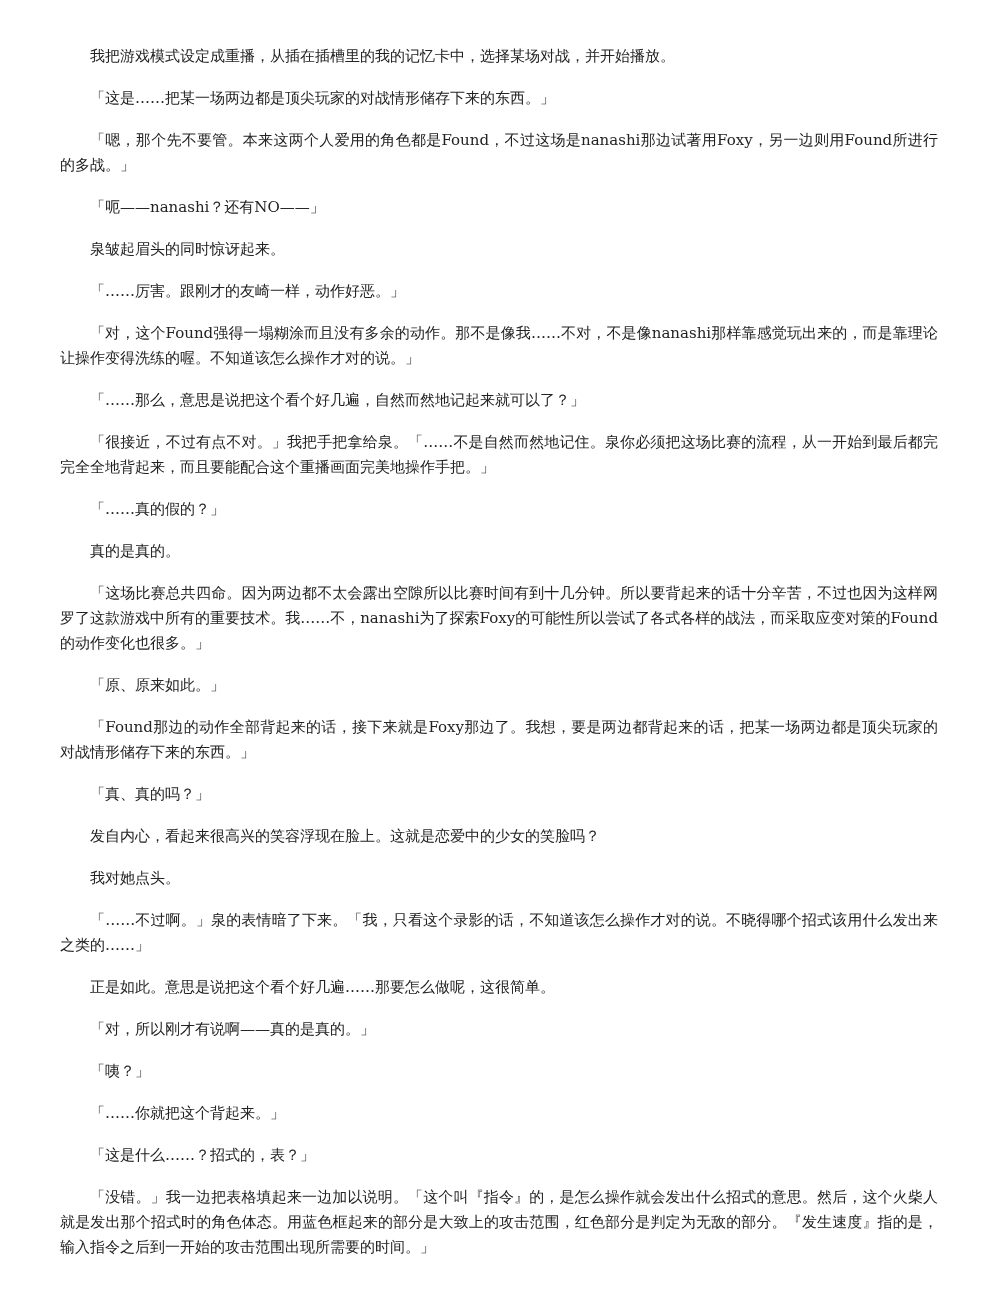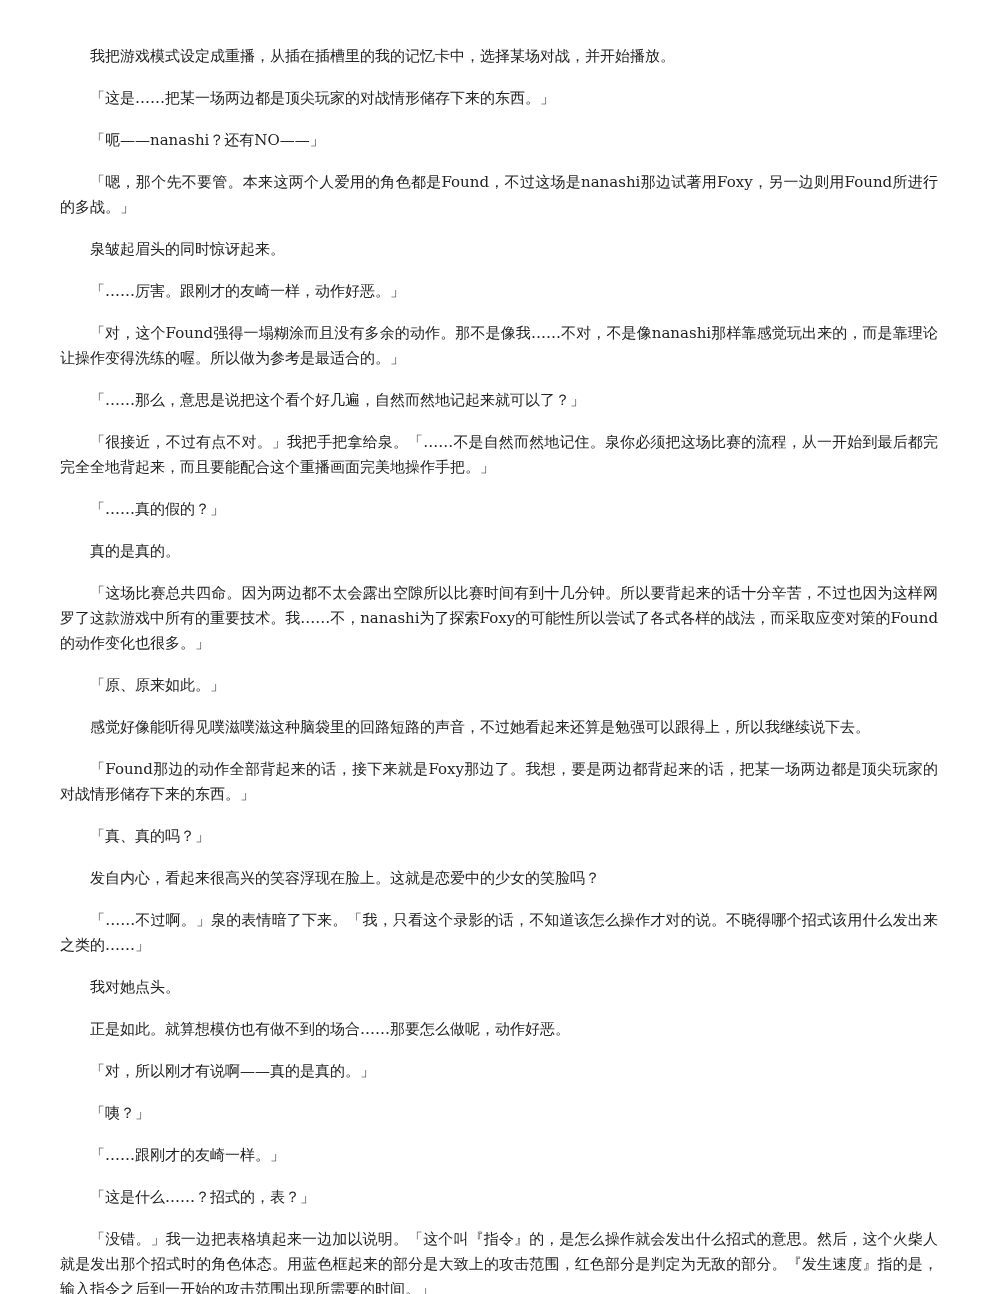--- a/index.html
+++ b/index.html
@@ -30,37 +30,36 @@
     text-align: justify;
     word-break: break-all;
   }
 </style>
 </head>
 <body>
 
 <div class="page">
   <p class="para">我把游戏模式设定成重播，从插在插槽里的我的记忆卡中，选择某场对战，并开始播放。</p>
   <p class="para">「这是……把某一场两边都是顶尖玩家的对战情形储存下来的东西。」</p>
+  <p class="para">「嗯，那个先不要管。本来这两个人爱用的角色都是Found，不过这场是nanashi那边试著用Foxy，另一边则用Found所进行的多战。」</p>
   <p class="para">「呃——nanashi？还有NO——」</p>
-  <p class="para">「嗯，那个先不要管。本来这两个人爱用的角色都是Found，不过这场是nanashi那边试著用Foxy，另一边则用Found所进行的多战。」</p>
   <p class="para">泉皱起眉头的同时惊讶起来。</p>
   <p class="para">「……厉害。跟刚才的友崎一样，动作好恶。」</p>
-  <p class="para">「对，这个Found强得一塌糊涂而且没有多余的动作。那不是像我……不对，不是像nanashi那样靠感觉玩出来的，而是靠理论让操作变得洗练的喔。所以做为参考是最适合的。」</p>
+  <p class="para">「对，这个Found强得一塌糊涂而且没有多余的动作。那不是像我……不对，不是像nanashi那样靠感觉玩出来的，而是靠理论让操作变得洗练的喔。不知道该怎么操作才对的说。」</p>
   <p class="para">「……那么，意思是说把这个看个好几遍，自然而然地记起来就可以了？」</p>
   <p class="para">「很接近，不过有点不对。」我把手把拿给泉。「……不是自然而然地记住。泉你必须把这场比赛的流程，从一开始到最后都完完全全地背起来，而且要能配合这个重播画面完美地操作手把。」</p>
   <p class="para">「……真的假的？」</p>
   <p class="para">真的是真的。</p>
   <p class="para">「这场比赛总共四命。因为两边都不太会露出空隙所以比赛时间有到十几分钟。所以要背起来的话十分辛苦，不过也因为这样网罗了这款游戏中所有的重要技术。我……不，nanashi为了探索Foxy的可能性所以尝试了各式各样的战法，而采取应变对策的Found的动作变化也很多。」</p>
   <p class="para">「原、原来如此。」</p>
-  <p class="para">感觉好像能听得见噗滋噗滋这种脑袋里的回路短路的声音，不过她看起来还算是勉强可以跟得上，所以我继续说下去。</p>
   <p class="para">「Found那边的动作全部背起来的话，接下来就是Foxy那边了。我想，要是两边都背起来的话，把某一场两边都是顶尖玩家的对战情形储存下来的东西。」</p>
   <p class="para">「真、真的吗？」</p>
   <p class="para">发自内心，看起来很高兴的笑容浮现在脸上。这就是恋爱中的少女的笑脸吗？</p>
+  <p class="para">我对她点头。</p>
   <p class="para">「……不过啊。」泉的表情暗了下来。「我，只看这个录影的话，不知道该怎么操作才对的说。不晓得哪个招式该用什么发出来之类的……」</p>
-  <p class="para">我对她点头。</p>
-  <p class="para">正是如此。就算想模仿也有做不到的场合……那要怎么做呢，动作好恶。</p>
+  <p class="para">正是如此。意思是说把这个看个好几遍……那要怎么做呢，这很简单。</p>
   <p class="para">「对，所以刚才有说啊——真的是真的。」</p>
   <p class="para">「咦？」</p>
-  <p class="para">「……跟刚才的友崎一样。」</p>
+  <p class="para">「……你就把这个背起来。」</p>
   <p class="para">「这是什么……？招式的，表？」</p>
   <p class="para">「没错。」我一边把表格填起来一边加以说明。「这个叫『指令』的，是怎么操作就会发出什么招式的意思。然后，这个火柴人就是发出那个招式时的角色体态。用蓝色框起来的部分是大致上的攻击范围，红色部分是判定为无敌的部分。『发生速度』指的是，输入指令之后到一开始的攻击范围出现所需要的时间。」</p>
 
 </div>
 
 </body></html>

